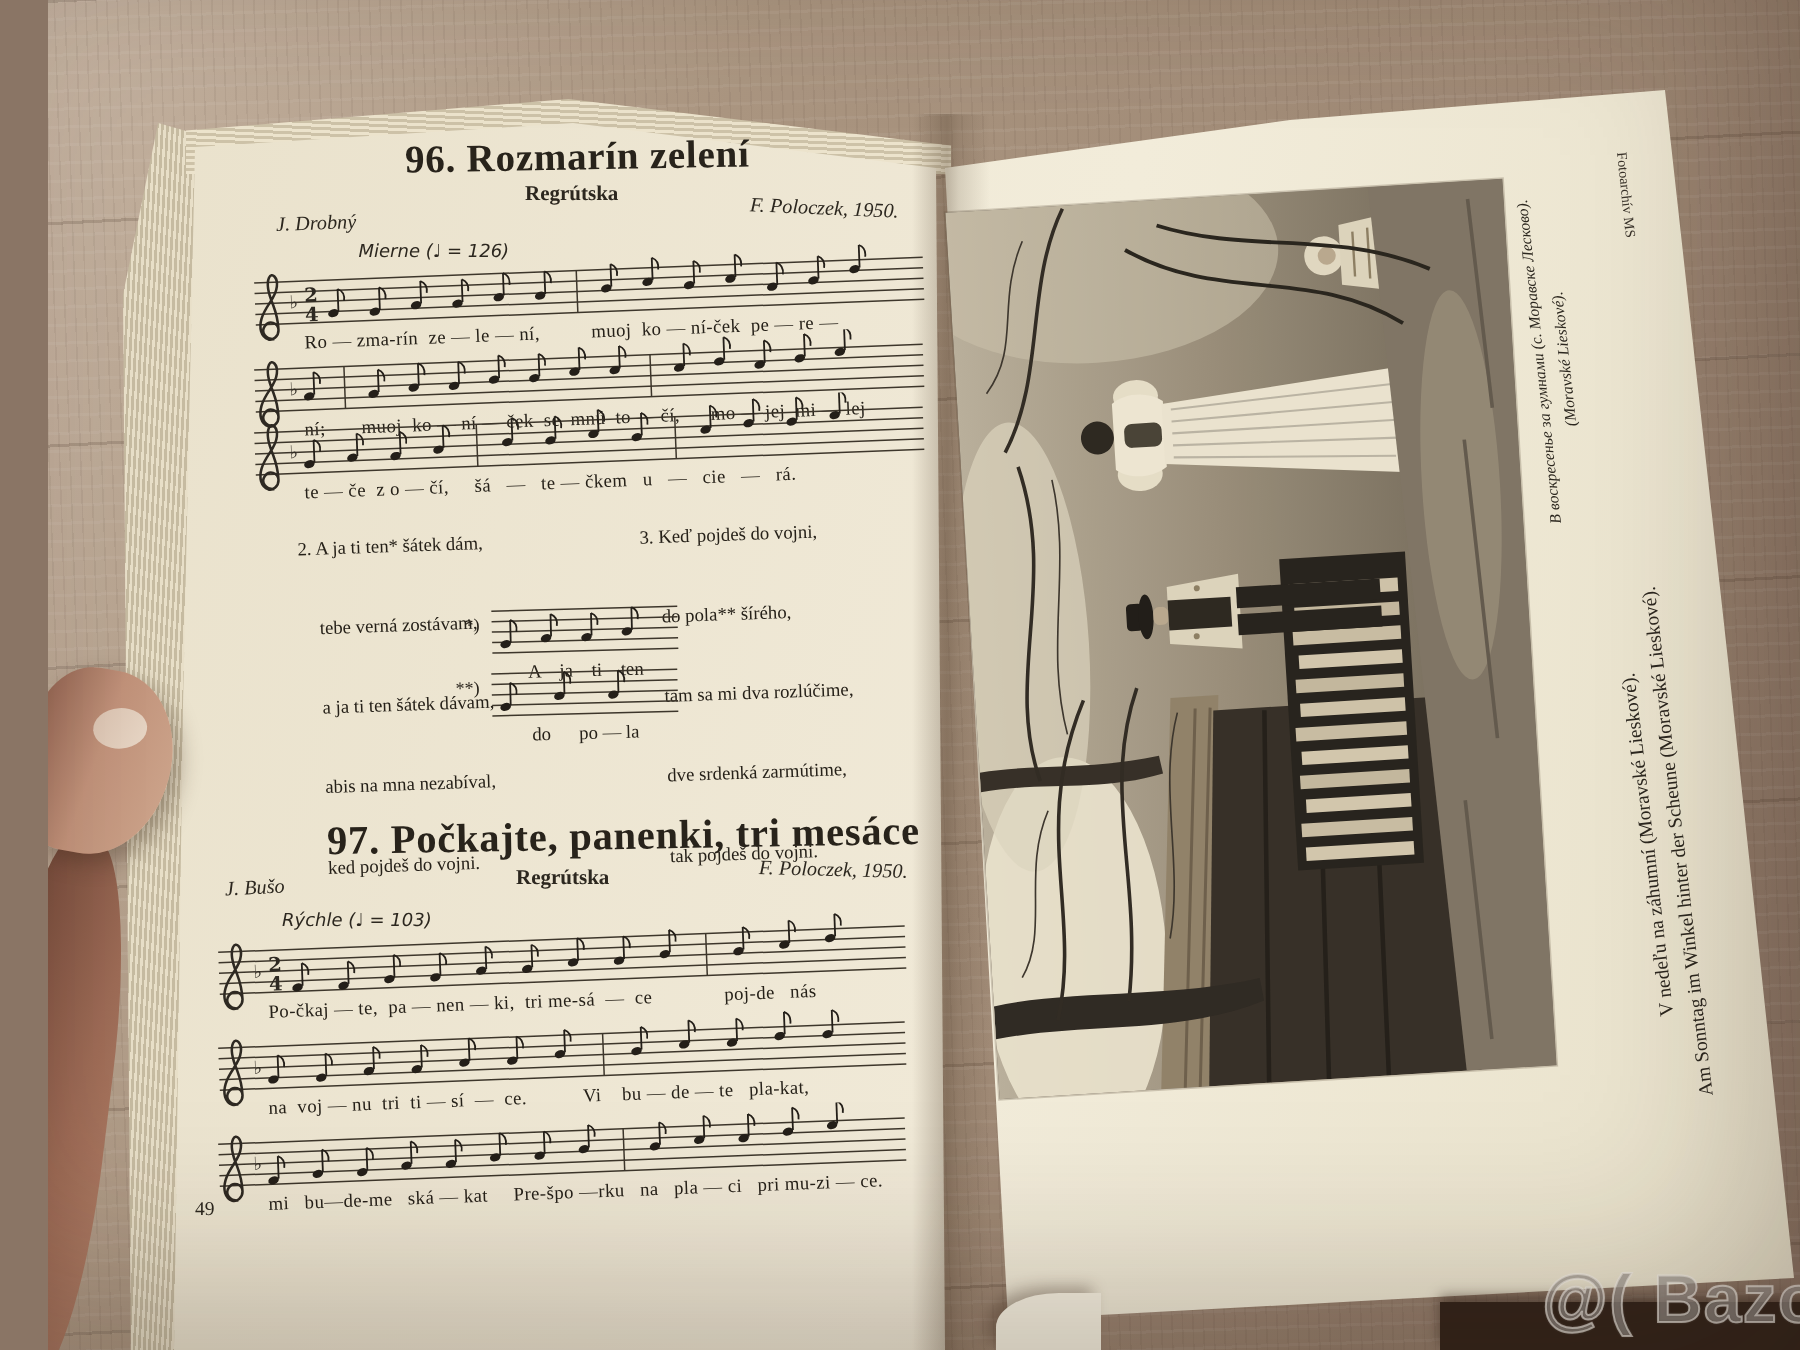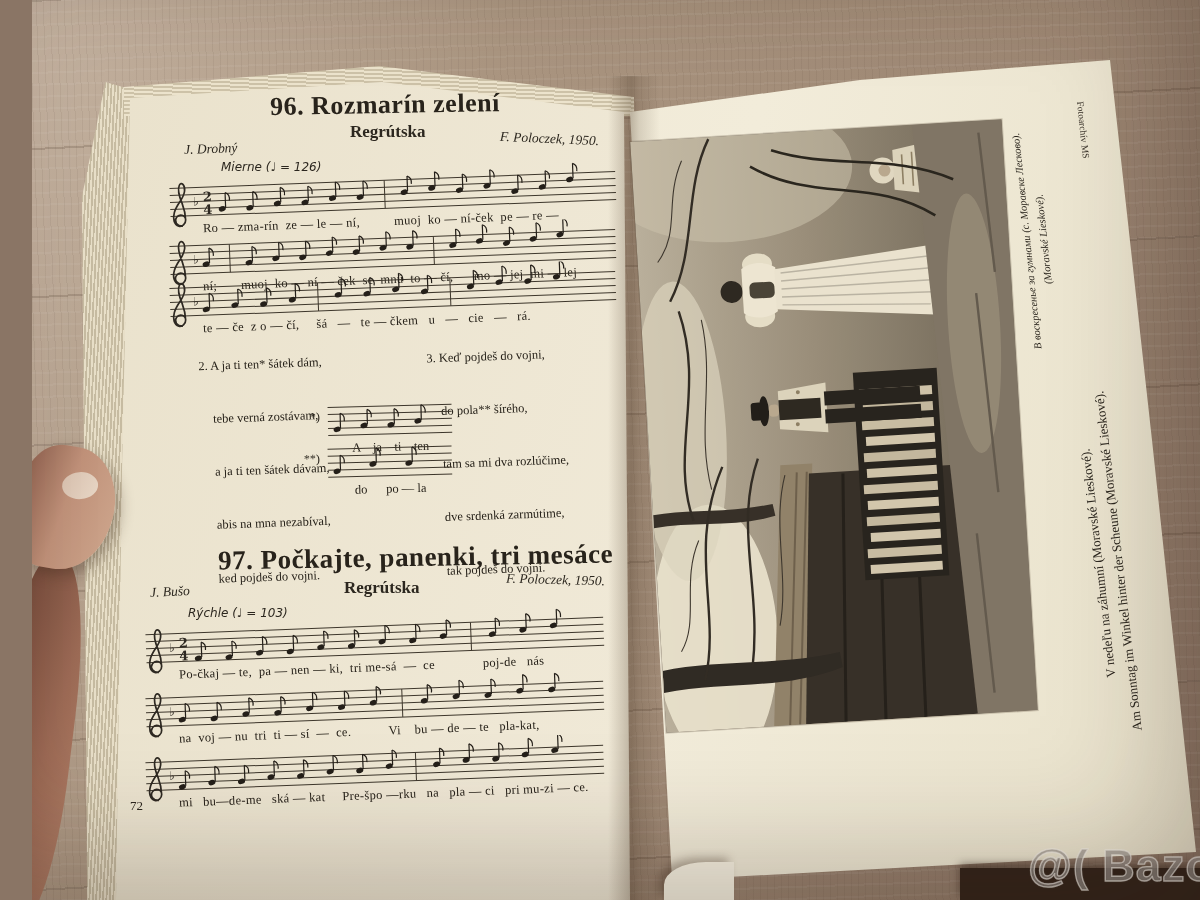--- a/index.html
+++ b/index.html
@@ -40,21 +40,21 @@
   
   .palm{left:-34px;top:556px;width:74px;height:370px;border-radius:42%;
     background:linear-gradient(100deg,#6e4536,#9c6a55 60%,#b07e66);transform:rotate(7deg);}
   .thumb{left:-14px;top:446px;width:96px;height:124px;border-radius:46% 54% 62% 38%;
     background:linear-gradient(100deg,#8d5f4d,#c09179 48%,#cda58c);transform:rotate(10deg);
     box-shadow:6px 6px 14px rgba(60,40,25,.35);}
   .thumb-nail{left:40px;top:24px;width:36px;height:27px;border-radius:50%;
     background:linear-gradient(120deg,#d8c0ae,#e8d7c6);transform:rotate(-14deg);}
   
   .song-title{font-size:26px;font-weight:700;color:#28231b;letter-spacing:.5px;white-space:pre;}
-  .song-genre{font-size:17px;font-weight:700;color:#2c271f;}
+  .song-genre{font-size:14px;font-weight:700;color:#2c271f;}
   .credit-left,.credit-right{font-size:13.5px;font-style:italic;color:#2c271f;white-space:pre;}
   .tempo{font-size:12px;font-style:italic;color:#2c271f;font-family:"DejaVu Sans",sans-serif;white-space:pre;}
   .staff-row{transform:rotate(-2.2deg);}
   .staff{display:block;height:54px;}
   .lyric{font-size:12.5px;color:#262119;white-space:pre;margin-top:-8px;padding-left:34px;letter-spacing:.3px;}
   .verse{font-size:12.5px;color:#262119;line-height:1.42;white-space:pre;}
   .verse div:not(:first-child){padding-left:13px;}
   .fn-row{display:flex;align-items:flex-start;transform:rotate(-1.5deg);}
   .fn-mark{font-size:12px;color:#262119;margin:14px 6px 0 0;white-space:pre;}
   .fn-lyric{font-size:12.5px;color:#262119;white-space:pre;margin-top:-8px;text-align:center;}
@@ -84,21 +84,21 @@
   <div class="abs page-left"></div>
   <div class="abs page-right"></div>
   <div class="abs spine-shadow"></div>
   <div class="abs corner-curl"></div>
   <div class="abs dark-band"></div>
 
   <div class="abs song-title" style="left:238px;top:90px;transform:rotate(-1deg);">96. Rozmarín zelení</div>
   <div class="abs song-genre" style="left:318px;top:122px;">Regrútska</div>
   <div class="abs credit-left" style="left:152px;top:141px;transform:rotate(-2deg);">J. Drobný</div>
   <div class="abs credit-right" style="left:468px;top:131px;transform:rotate(2.5deg);">F. Poloczek, 1950.</div>
-  <div class="abs tempo" style="left:189px;top:160px;text-align:right;">Mierne (♩ = 126)</div>
+  <div class="abs tempo" style="left:207px;top:160px;text-align:right;">Mierne (♩ = 126)</div>
 
   <div class="abs staff-row" style="left:136px;top:168px;width:452px;">
     <div class="staff"><svg viewBox="0 0 450 54" width="450" height="54">
           <line x1="2" x2="448" y1="12" y2="12" stroke="#3d362b" stroke-width="1"></line>
           <line x1="2" x2="448" y1="19" y2="19" stroke="#3d362b" stroke-width="1"></line>
           <line x1="2" x2="448" y1="26" y2="26" stroke="#3d362b" stroke-width="1"></line>
           <line x1="2" x2="448" y1="33" y2="33" stroke="#3d362b" stroke-width="1"></line>
           <line x1="2" x2="448" y1="40" y2="40" stroke="#3d362b" stroke-width="1"></line>
           <path d="M14 50 C8 50 5 45 8 41 C11 37 17 39 17 44 C17 48 13 51 10 50 C5 48 4 42 6 36 C9 27 16 23 17 15 C18 9 14 5 12 9 C10 13 11 19 14 27 C16 33 17 38 17 44" fill="none" stroke="#2e2922" stroke-width="1.7"></path>
           <text x="25" y="30" font-size="12" fill="#2e2922" font-family="DejaVu Sans, sans-serif">♭</text>
@@ -466,21 +466,21 @@
           <ellipse cx="381.8571428571429" cy="18.2" rx="3.6" ry="2.6" fill="#241f19" transform="rotate(-18 381.8571428571429 18.2)"></ellipse>
           <line x1="385.25714285714287" x2="385.25714285714287" y1="17.2" y2="2.1999999999999993" stroke="#241f19" stroke-width="1.2"></line>
           <path d="M385.25714285714287 2.1999999999999993 q5 2 4 8" fill="none" stroke="#241f19" stroke-width="1.2"></path>
           <ellipse cx="411.50000000000006" cy="15" rx="3.6" ry="2.6" fill="#241f19" transform="rotate(-18 411.50000000000006 15)"></ellipse>
           <line x1="414.90000000000003" x2="414.90000000000003" y1="14" y2="-1" stroke="#241f19" stroke-width="1.2"></line>
           <path d="M414.90000000000003 -1 q5 2 4 8" fill="none" stroke="#241f19" stroke-width="1.2"></path>
         </svg></div>
     <div class="lyric">mi   bu—de-me   ská — kat     Pre-špo —rku   na   pla — ci   pri mu-zi — ce.</div>
   </div>
 
-  <div class="abs page-number" style="left:98px;top:798px;">72</div>
+  <div class="abs page-number" style="left:98px;top:798px;">49</div>
 
   <div class="abs photo-frame">
     <svg class="photo-scene" viewBox="0 0 592 372" xmlns="http://www.w3.org/2000/svg">
       <defs>
         <linearGradient id="pbg" x1="0" y1="0" x2="0" y2="1">
           <stop offset="0" stop-color="#b6ad9b"></stop>
             <stop offset=".45" stop-color="#978c79"></stop>
             <stop offset="1" stop-color="#6b6152"></stop>
         </linearGradient>
       </defs>

